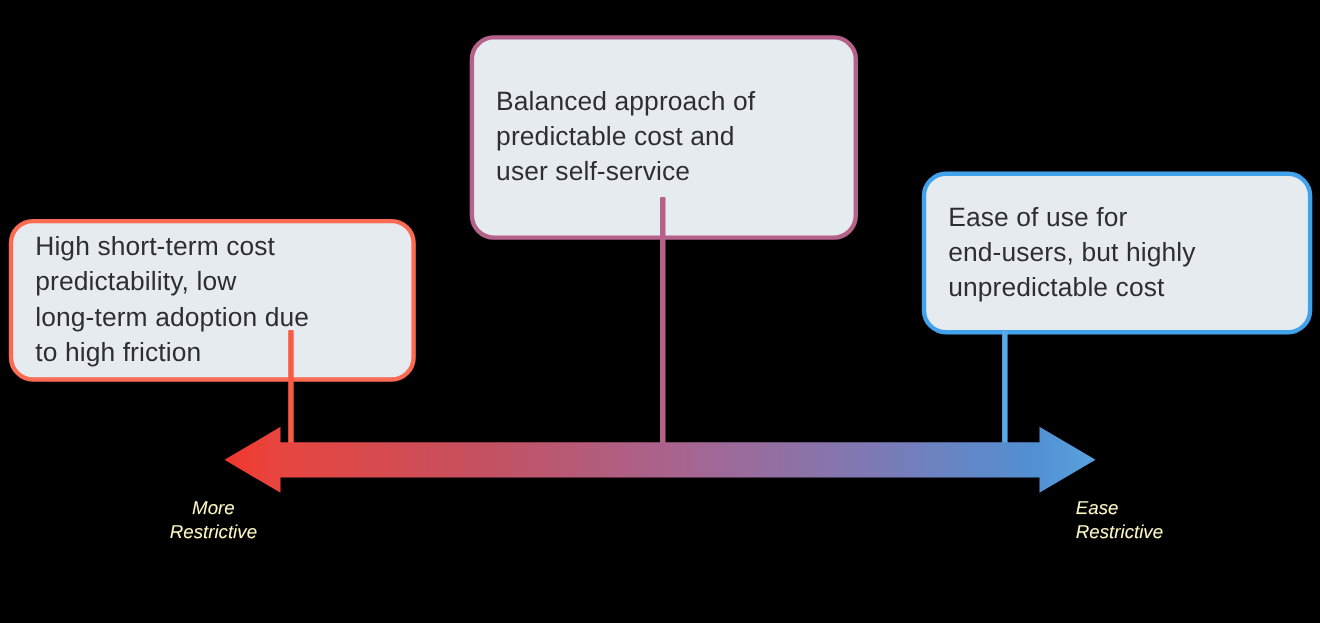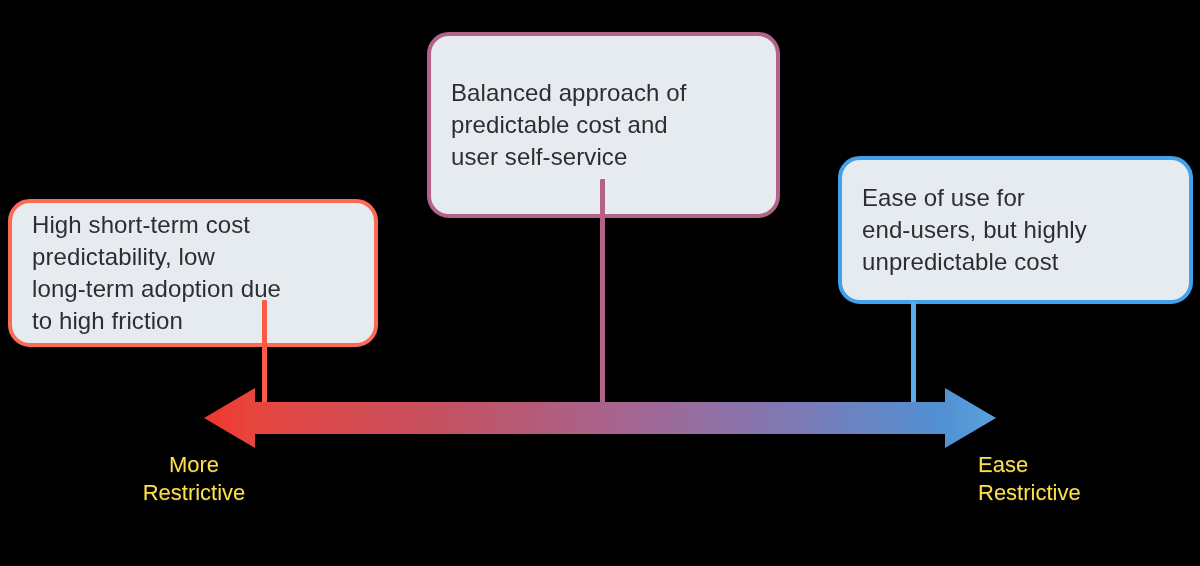--- a/index.html
+++ b/index.html
@@ -94,25 +94,26 @@
     position: absolute;
     left: 196px;
     top: 380px;
     width: 808px;
     height: 76px;
   }
 
   
   .end-label {
     position: absolute;
-    font-size: 22px;
+    font-size: 17px;
     line-height: 1.28;
-    color: #fde047;
+    color: #fef9c3;
     text-shadow: 0 1px 1px rgba(255,255,255,0.10);
     white-space: pre-line;
+    font-style: italic;
   }
   #label-more {
     left: 94px;
     top: 451px;
     width: 200px;
     text-align: center;
   }
   #label-less {
     left: 978px;
     top: 451px;

